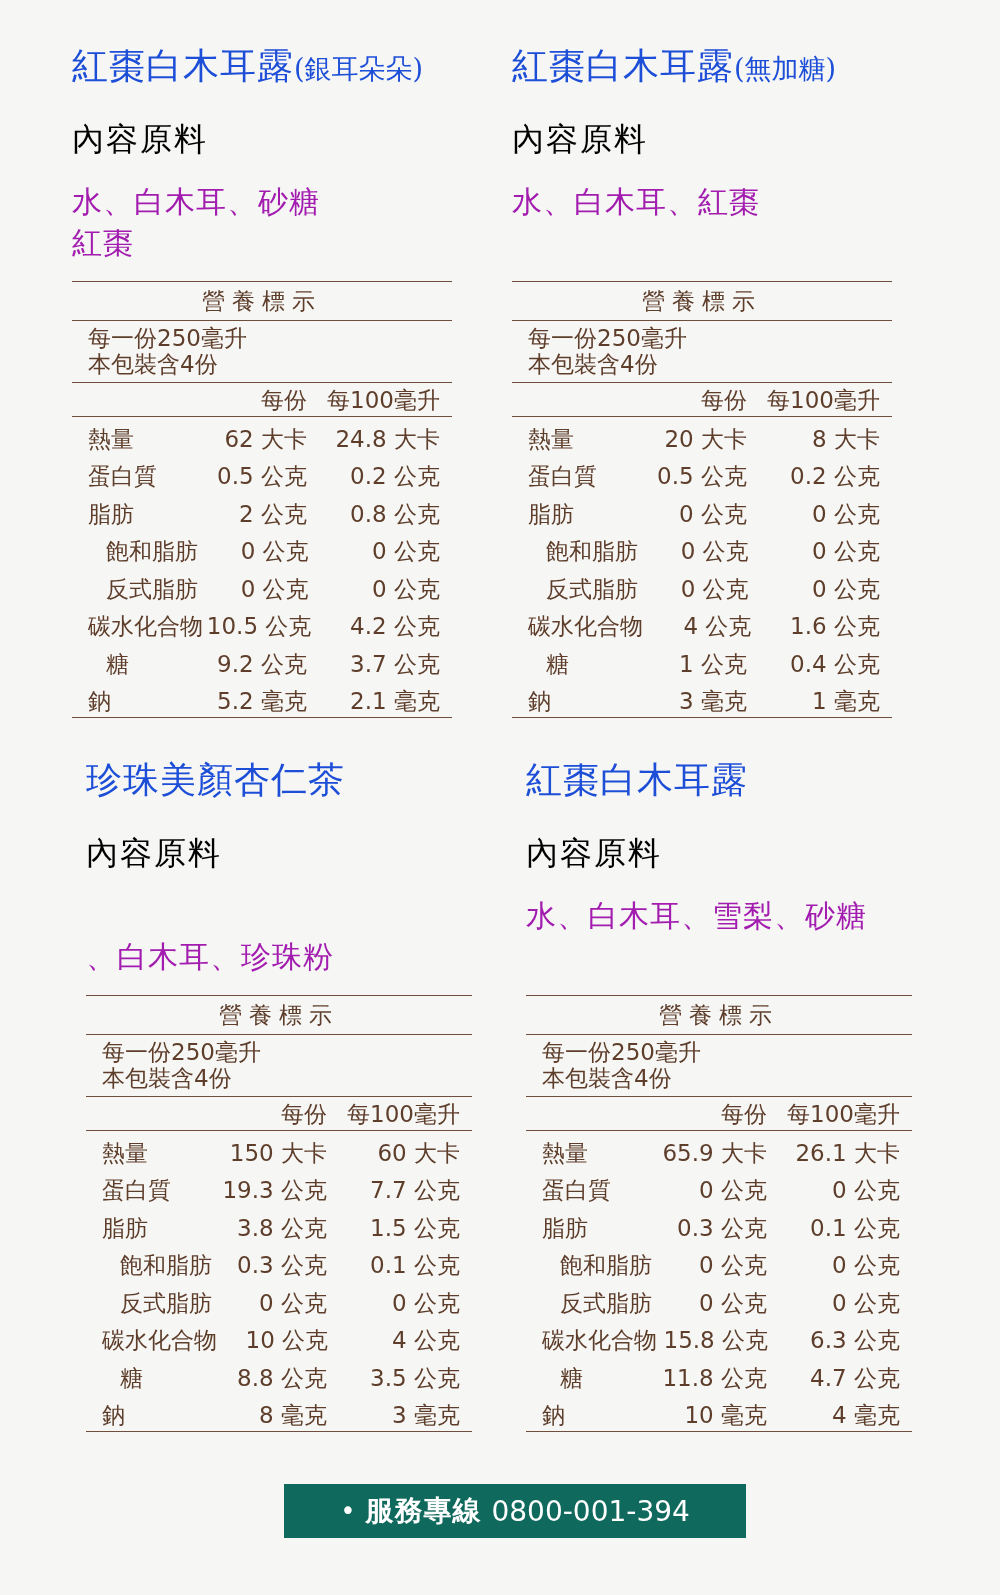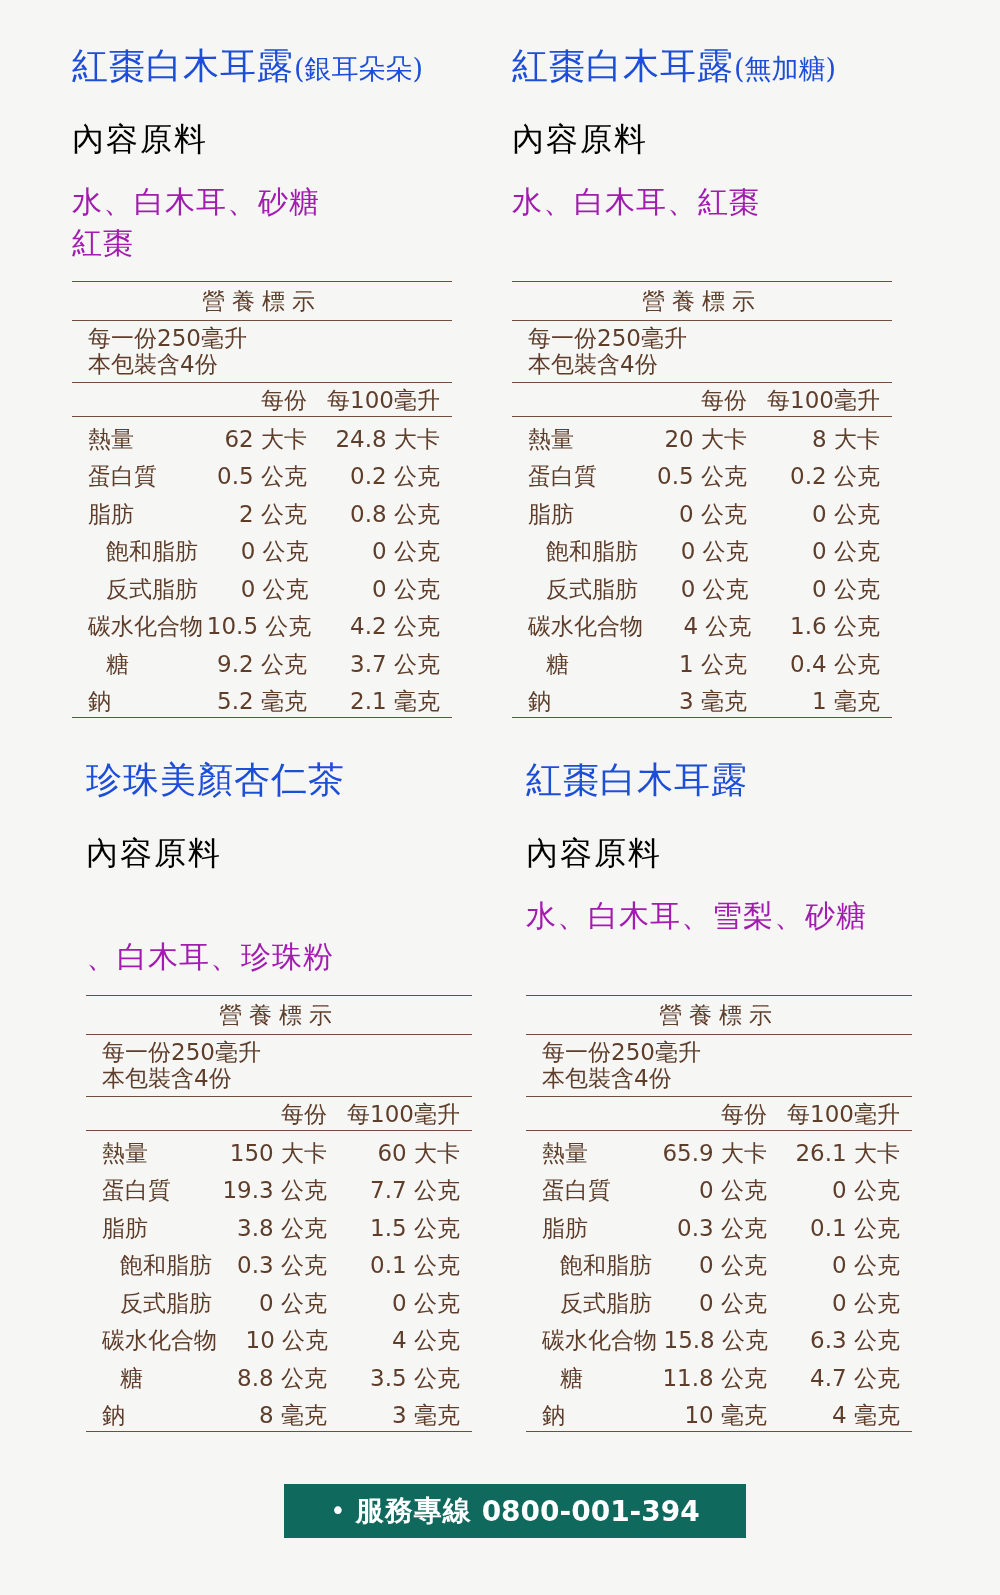--- a/index.html
+++ b/index.html
@@ -81,21 +81,21 @@
     height: 54px;
     background: #0f695c;
     color: #ffffff;
     display: flex;
     align-items: center;
     justify-content: center;
     font-size: 28px;
   }
   .footer-bar .bullet { font-size: 26px; margin-right: 10px; }
   .footer-bar .hl-label { font-weight: bold; margin-right: 10px; letter-spacing: 1px; }
-  .footer-bar .hl-number { font-weight: bold; text-align: center; }
+  .footer-bar .hl-number { font-weight: normal; text-align: center; }
 </style>
 </head>
 <body>
 
 <div class="page">
 
   <section class="product">
     <h2 class="product-title"><span>紅棗白木耳露</span><span class="suffix">(銀耳朵朵)</span></h2>
     <h3 class="ing-heading">內容原料</h3>
     <p class="ing-lines"><span>水、白木耳、砂糖</span><br><span>紅棗</span></p>

